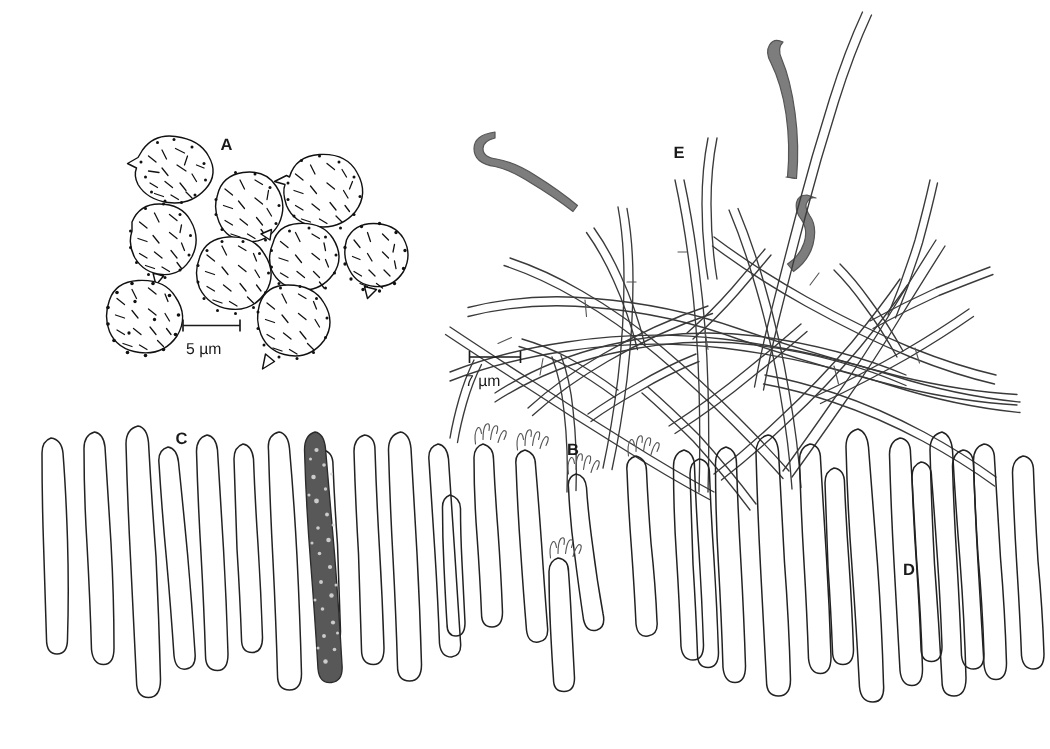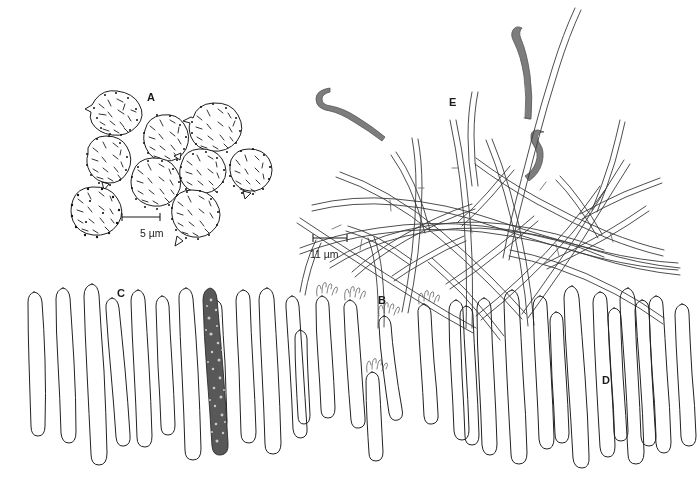--- a/index.html
+++ b/index.html
@@ -590,16 +590,16 @@
     </g>
 
   </svg>
 
   <div class="panel-label" style="left:147px; top:92px;">A</div>
   <div class="panel-label" style="left:449px; top:97px;">E</div>
   <div class="panel-label" style="left:117px; top:288px;">C</div>
   <div class="panel-label" style="left:378px; top:295px;">B</div>
   <div class="panel-label" style="left:602px; top:375px;">D</div>
 
-  <div class="scale-text" style="left:140px; top:228px;">5 µm</div>
-  <div class="scale-text" style="left:310px; top:249px;">11 µm</div>
+  <div class="scale-text" style="left:124px; top:228px;">5 µm</div>
+  <div class="scale-text" style="left:310px; top:249px;">7 µm</div>
 
 </div>
 
 </body></html>

